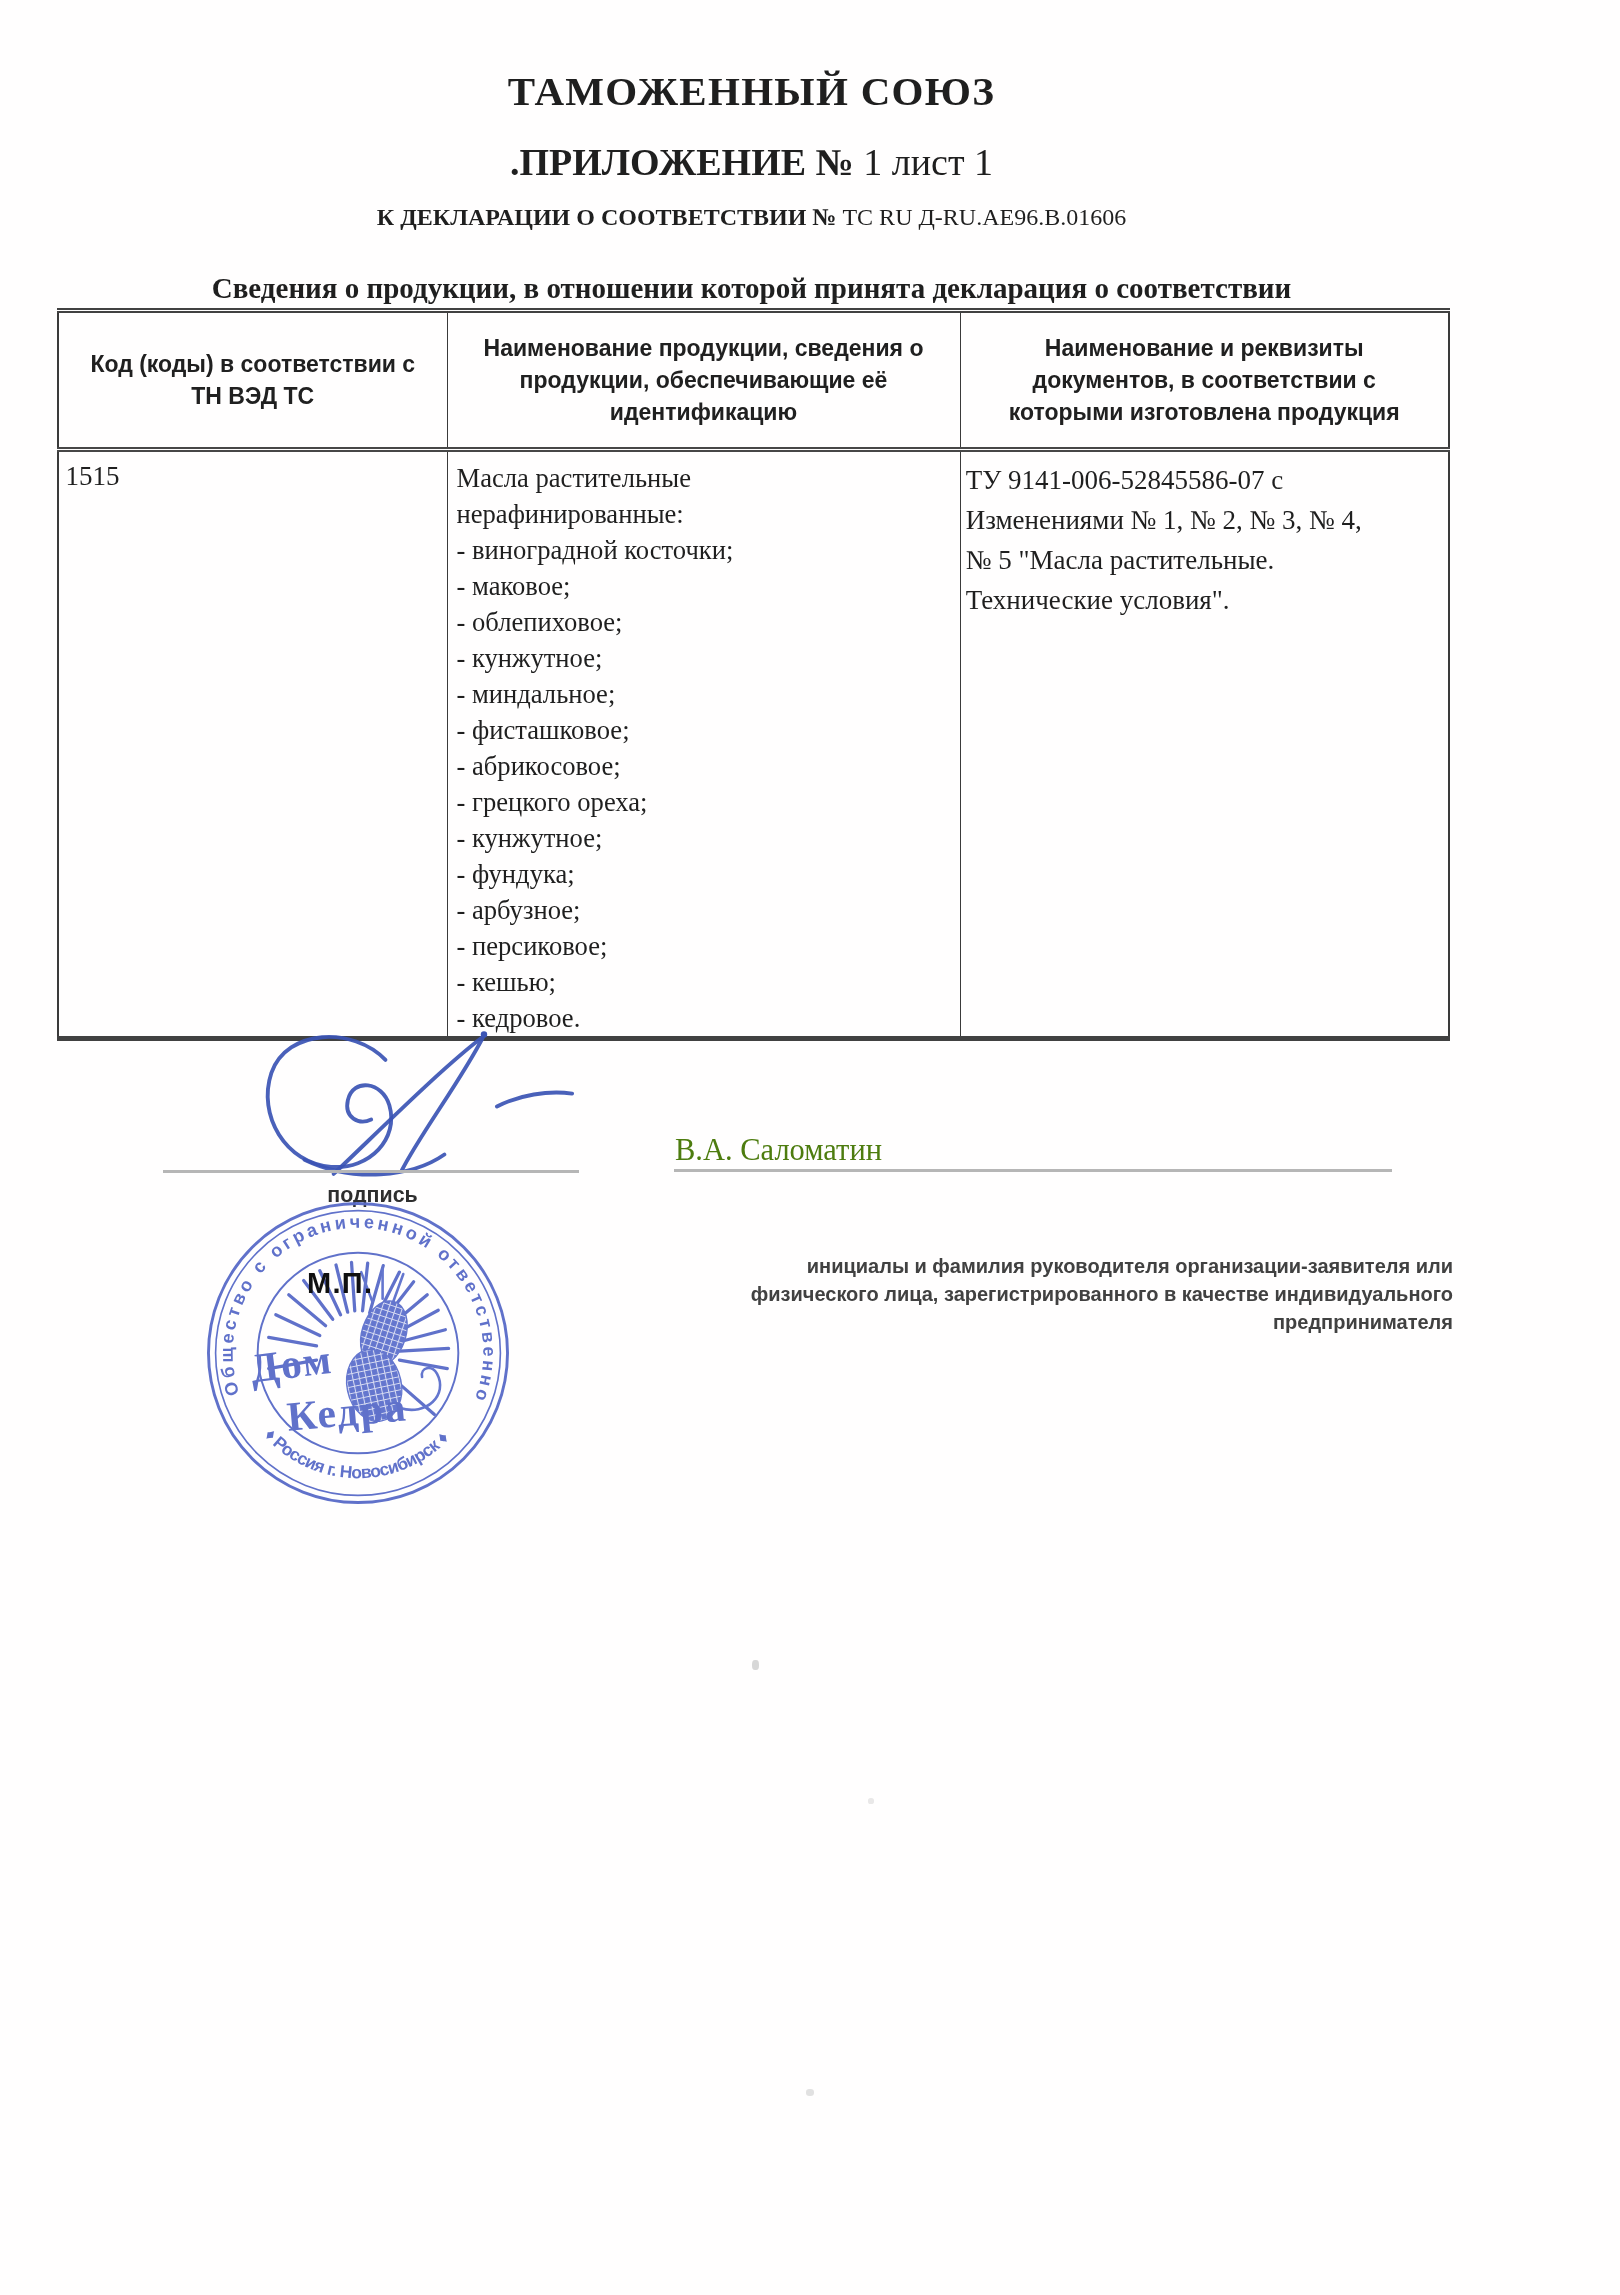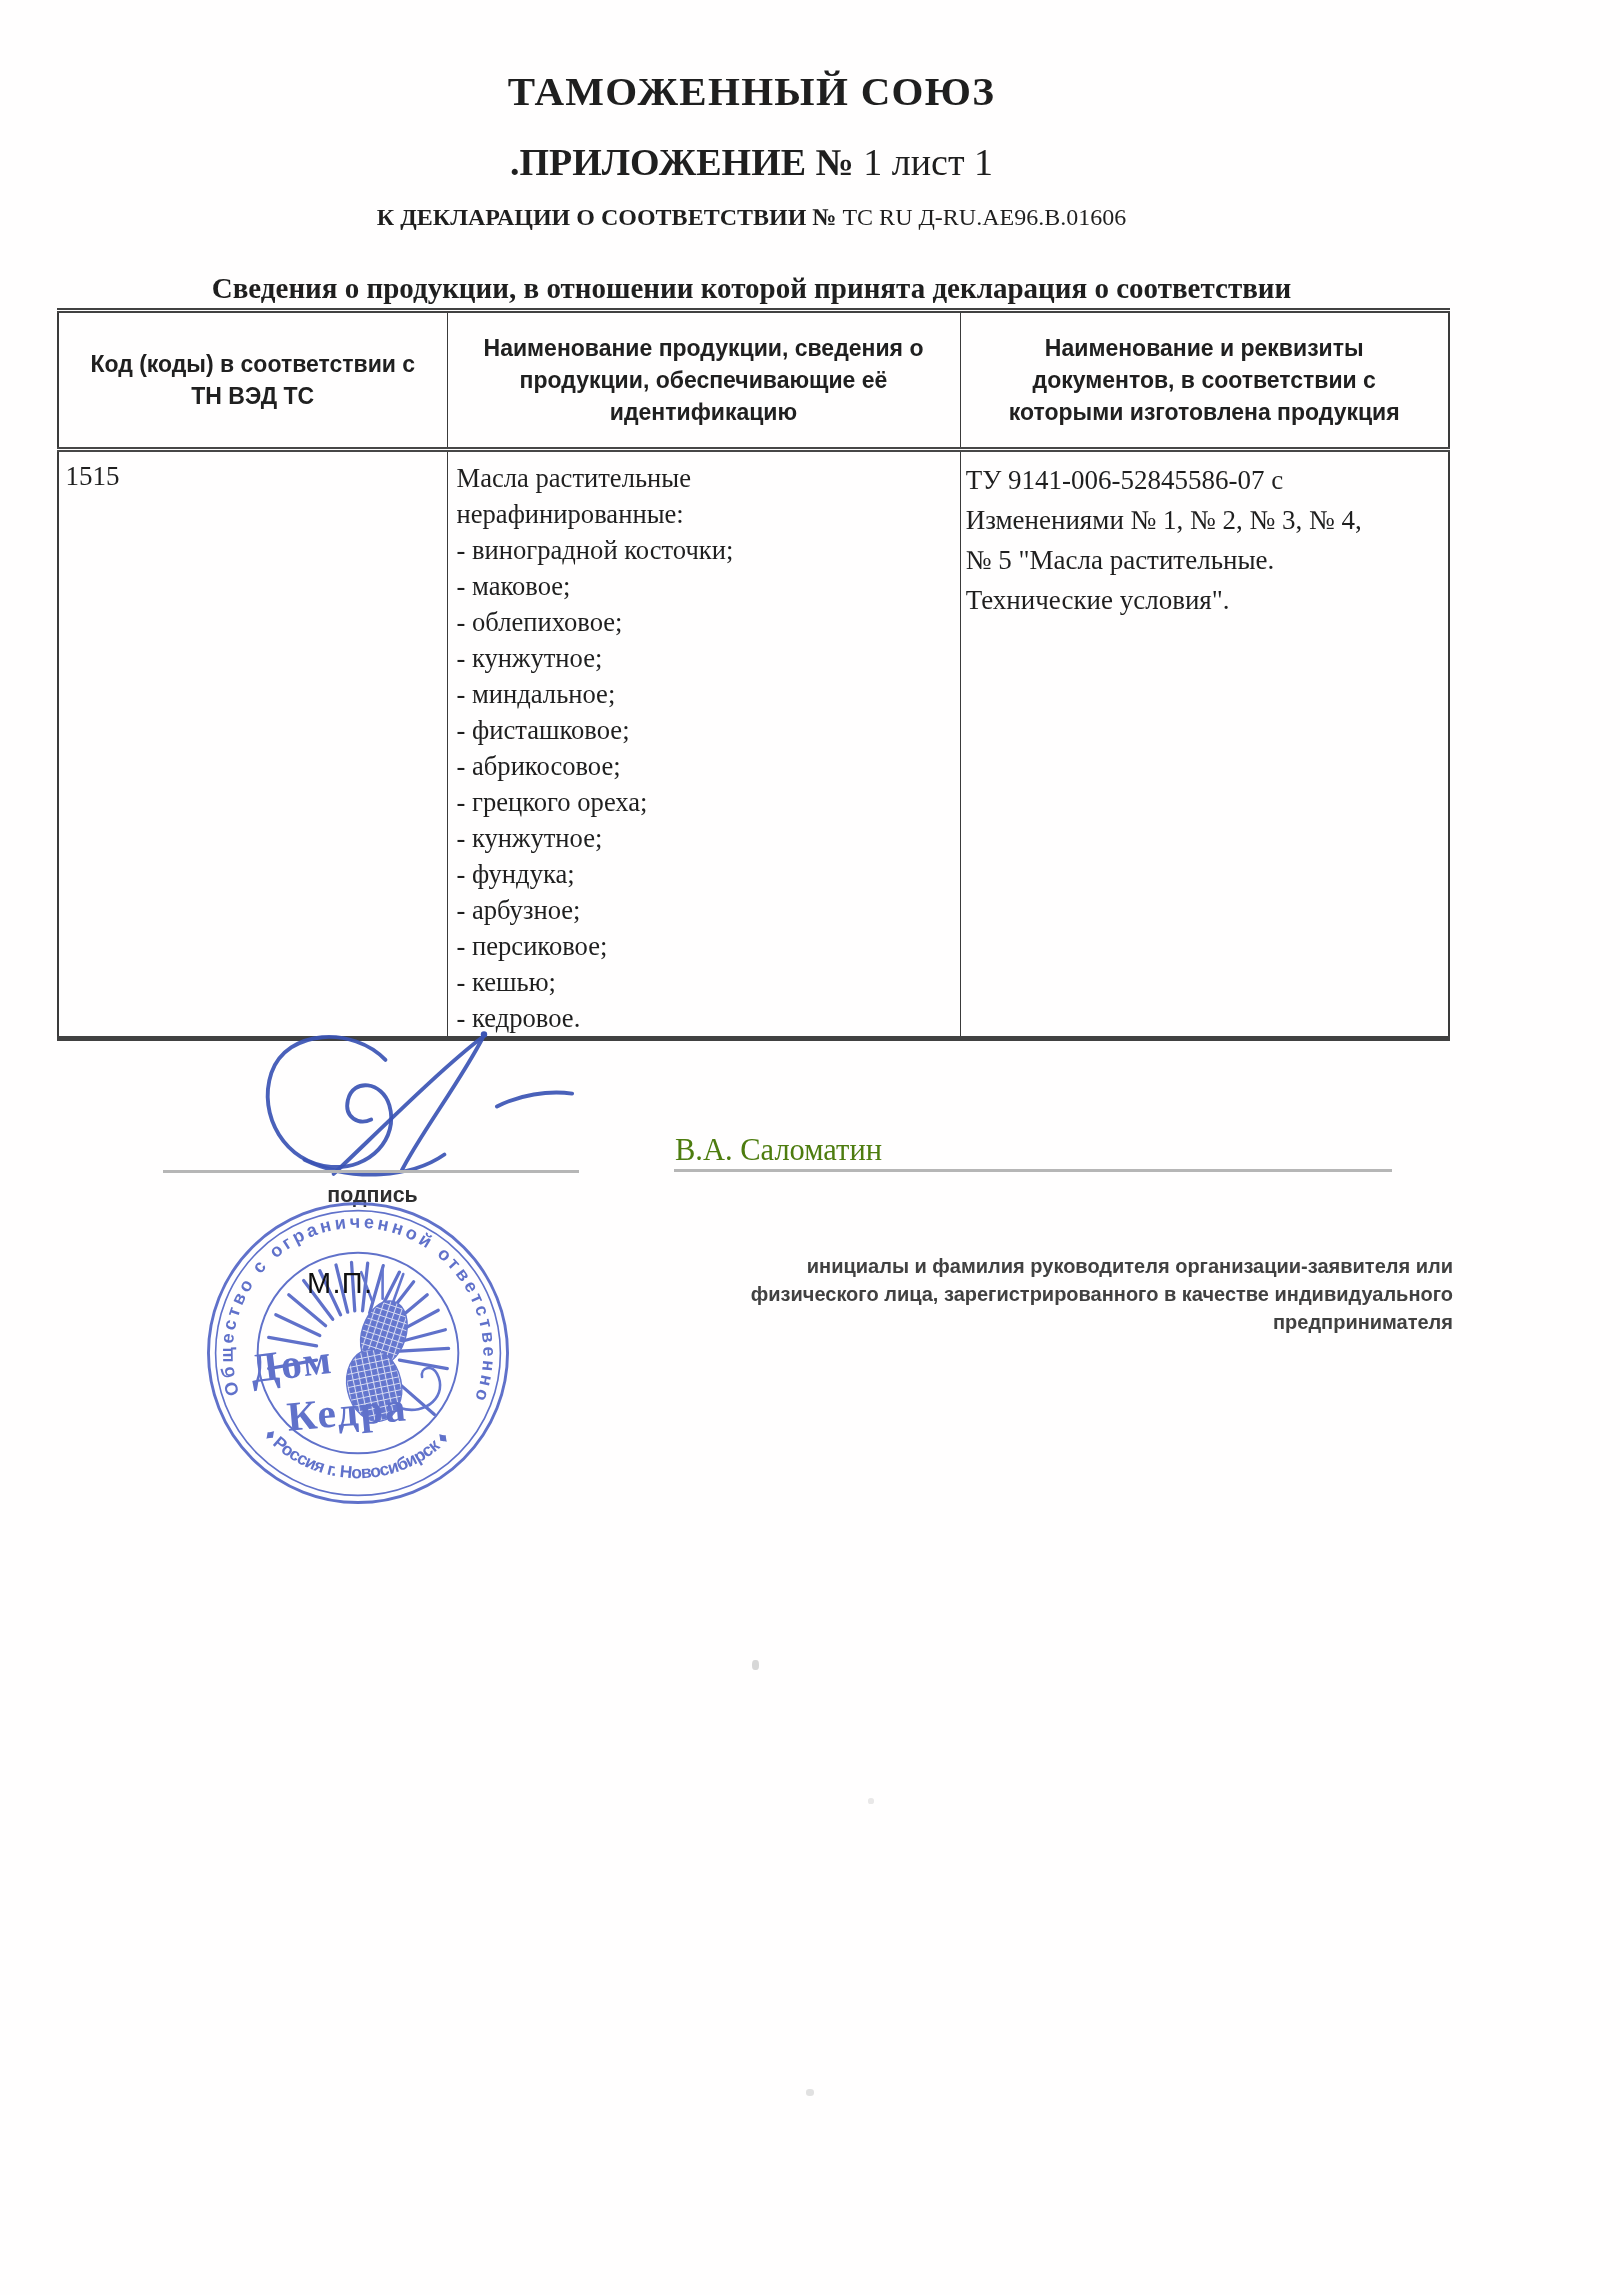--- a/index.html
+++ b/index.html
@@ -45,21 +45,21 @@
   .sig-svg path{fill:none;stroke:var(--ink-blue);stroke-width:6;stroke-linecap:round;stroke-linejoin:round;opacity:.92;}
   .sig-svg circle{fill:var(--ink-blue);}
   .sig-line{position:absolute;left:163px;top:1170px;width:416px;height:3.2px;background:var(--line-gray);}
   .sig-label{position:absolute;left:259px;top:1183px;width:227px;text-align:center;
     font-family:"Liberation Sans","DejaVu Sans",sans-serif;font-weight:bold;font-size:21.4px;color:#2e2e2e;}
   .name{position:absolute;left:675px;top:1133px;font-size:30.5px;color:#4d7c0f;}
   .name-line{position:absolute;left:674px;top:1169px;width:718px;height:3.2px;background:var(--line-gray);}
   .caption{position:absolute;left:675px;top:1252px;width:778px;
     font-family:"Liberation Sans","DejaVu Sans",sans-serif;font-weight:bold;font-size:20px;line-height:28px;color:#414141;text-align:right;}
   .mp{position:absolute;left:307px;top:1267px;font-family:"Liberation Sans","DejaVu Sans",sans-serif;
-    font-weight:normal;font-size:29px;letter-spacing:1.3px;color:#101010;z-index:3;}
+    font-weight:bold;font-size:29px;letter-spacing:1.3px;color:#101010;z-index:3;}
 
   
   .stamp-svg{position:absolute;left:202px;top:1197px;width:312px;height:312px;z-index:2;opacity:.96;}
   .stamp-svg .ring{fill:none;stroke:var(--stamp-blue);}
   .stamp-svg .ray{stroke:var(--stamp-blue);stroke-width:5;stroke-linecap:round;}
   .stamp-svg .needle{stroke:var(--stamp-blue-dark);stroke-width:4;stroke-linecap:round;fill:none;}
   .stamp-svg .arc-text{fill:var(--stamp-blue);
     font-family:"Liberation Sans","DejaVu Sans",sans-serif;font-weight:bold;font-size:28px;letter-spacing:2px;}
   .stamp-svg .arc-text-bottom{font-size:27px;letter-spacing:1px;}
   .stamp-svg .stamp-word{fill:var(--stamp-blue);font-family:"Liberation Serif","DejaVu Serif",serif;

